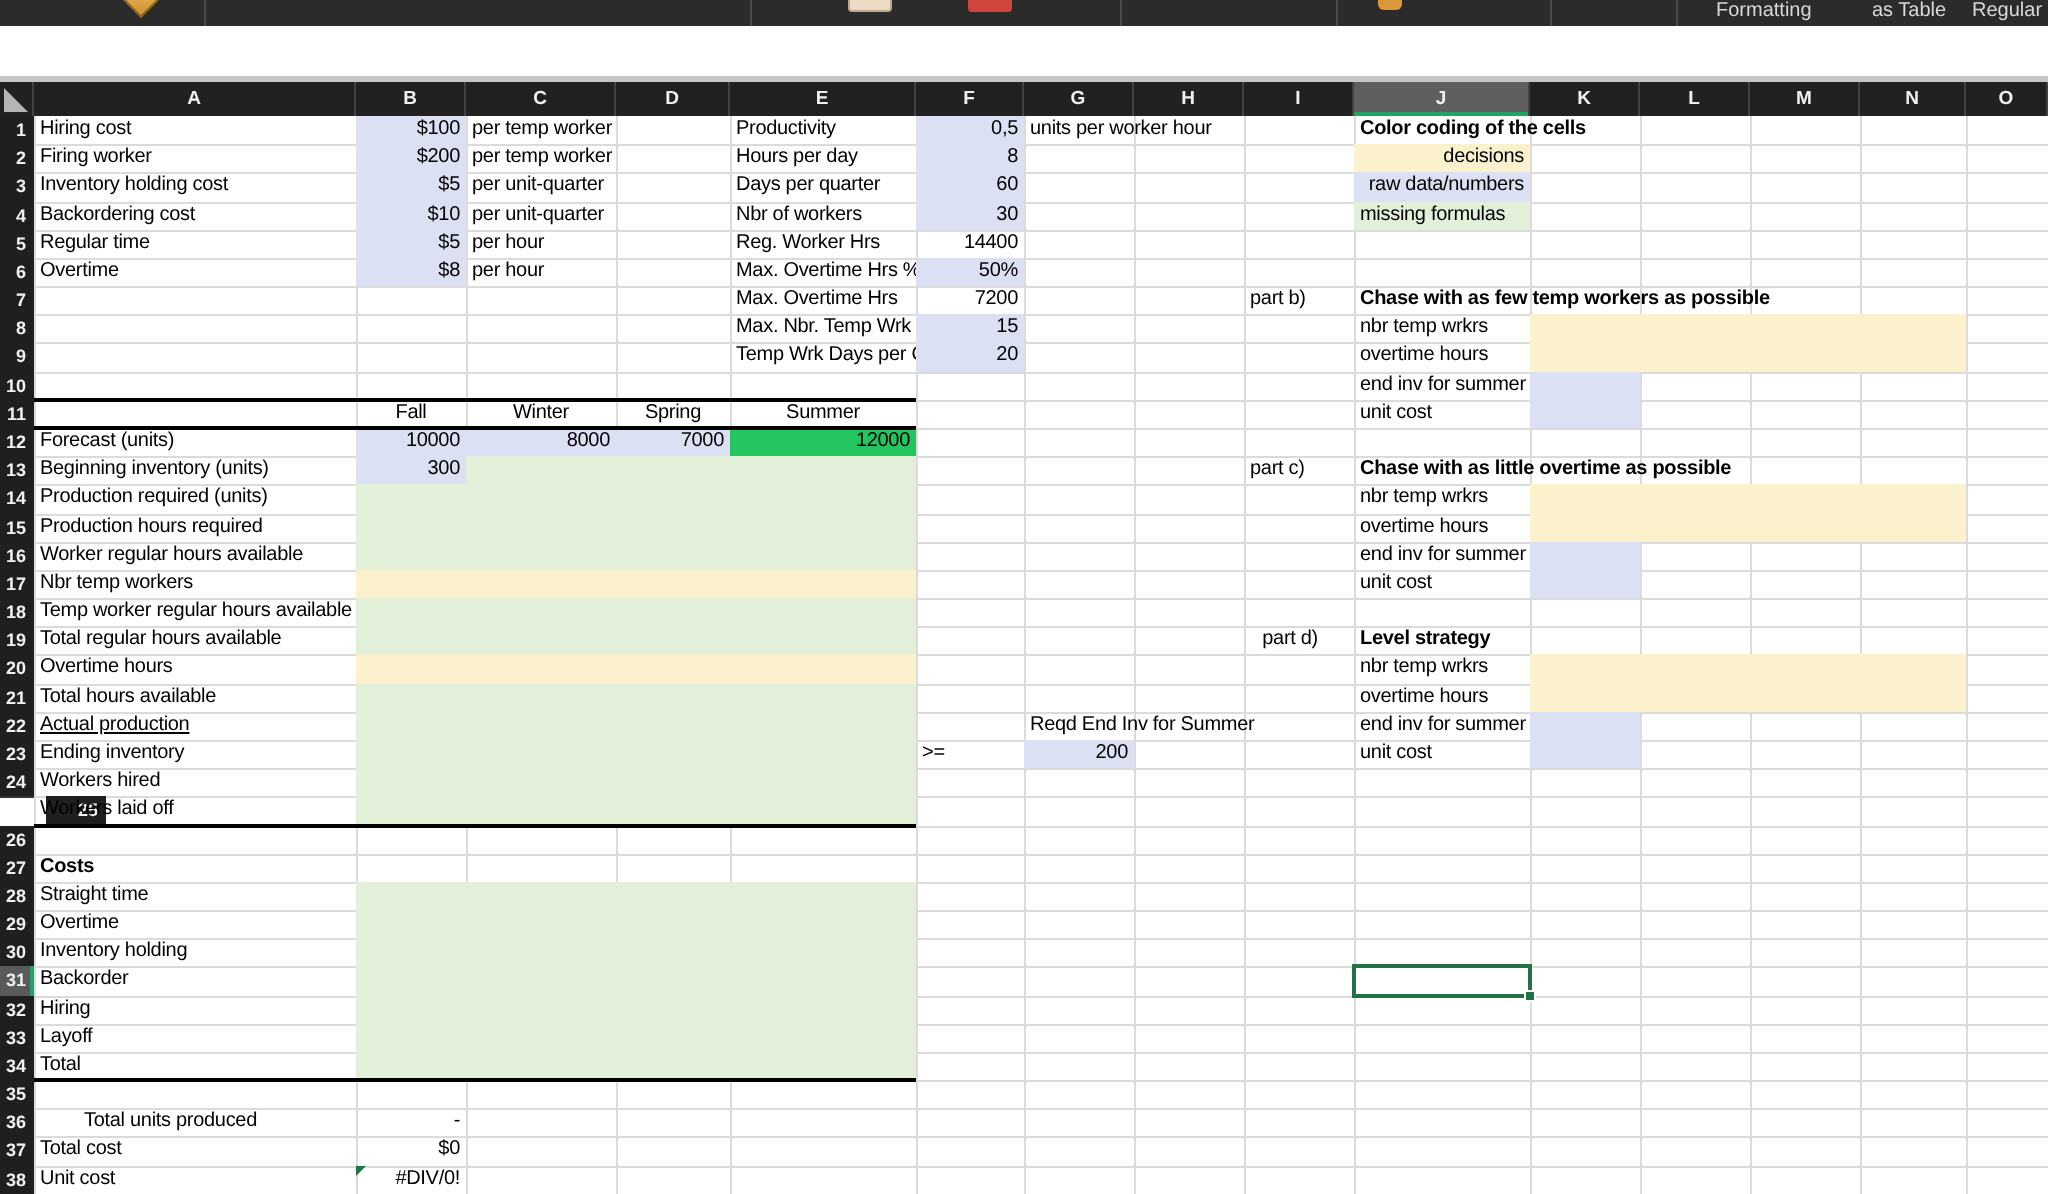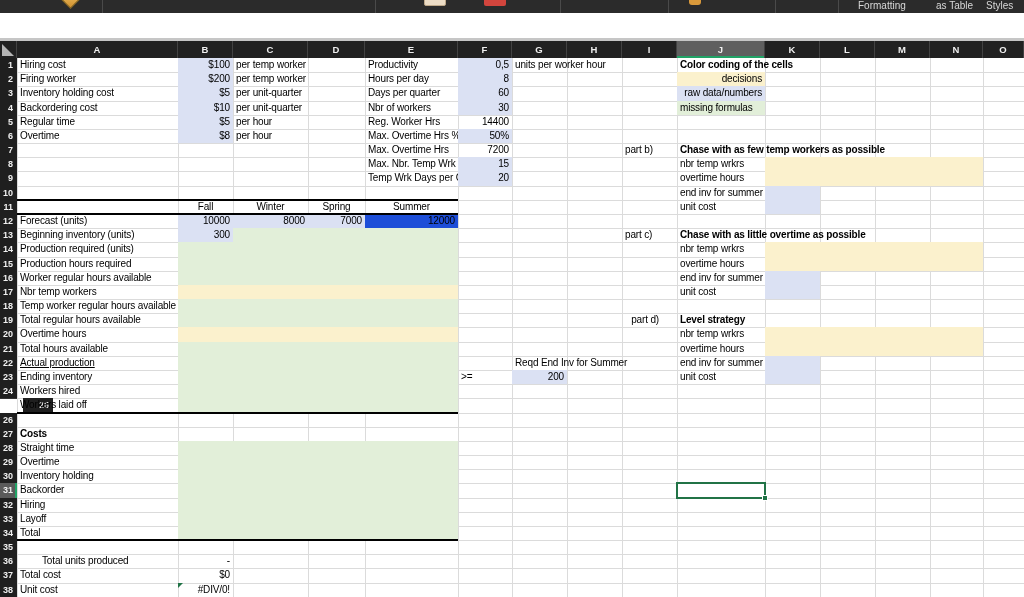--- a/index.html
+++ b/index.html
@@ -70,21 +70,21 @@
     <span class="tsep" style="left:375px"></span>
     <span class="tb-beige"></span>
     <span class="tb-red"></span>
     <span class="tsep" style="left:560px"></span>
     <span class="tsep" style="left:668px"></span>
     <span class="tb-orange"></span>
     <span class="tsep" style="left:775px"></span>
     <span class="tsep" style="left:838px"></span>
     <span class="rlabel" style="left:858px">Formatting</span>
     <span class="rlabel" style="left:936px">as Table</span>
-    <span class="rlabel" style="left:986px">Styles</span>
+    <span class="rlabel" style="left:986px">Regular</span>
   </div>
 
 
   <div class="gapstrip"></div>
 
   <div class="chead" id="colheaders">
     <div class="corner">
         <span class="tri"></span>
       </div>
   <div class="chcell" style="width: 161px;">A</div>
@@ -243,21 +243,21 @@
       <div class="cell" style="left: 677px; top: 127.62px; width: 88px; height: 14.18px; line-height: 14.18px;">end inv for summer</div>
       <div class="cell ac" style="left: 178px; top: 141.8px; width: 55px; height: 14.18px; line-height: 14.18px;">Fall</div>
       <div class="cell ac" style="left: 233px; top: 141.8px; width: 75px; height: 14.18px; line-height: 14.18px;">Winter</div>
       <div class="cell ac" style="left: 308px; top: 141.8px; width: 57px; height: 14.18px; line-height: 14.18px;">Spring</div>
       <div class="cell ac" style="left: 365px; top: 141.8px; width: 93px; height: 14.18px; line-height: 14.18px;">Summer</div>
       <div class="cell" style="left: 677px; top: 141.8px; width: 88px; height: 14.18px; line-height: 14.18px;">unit cost</div>
       <div class="cell" style="left: 17px; top: 155.98px; width: 137px; height: 14.18px; line-height: 14.18px;">Forecast (units)</div>
       <div class="cell ar" style="left: 178px; top: 155.98px; width: 55px; height: 14.18px; line-height: 14.18px; background: rgb(219, 225, 243);">10000</div>
       <div class="cell ar" style="left: 233px; top: 155.98px; width: 75px; height: 14.18px; line-height: 14.18px; background: rgb(219, 225, 243);">8000</div>
       <div class="cell ar" style="left: 308px; top: 155.98px; width: 57px; height: 14.18px; line-height: 14.18px; background: rgb(219, 225, 243);">7000</div>
-      <div class="cell ar" style="left: 365px; top: 155.98px; width: 93px; height: 14.18px; line-height: 14.18px; background: #1d4ed8;">12000</div>
+      <div class="cell ar" style="left: 365px; top: 155.98px; width: 93px; height: 14.18px; line-height: 14.18px; background: #22c55e;">12000</div>
       <div class="cell" style="left: 17px; top: 170.16px; width: 161px; height: 14.18px; line-height: 14.18px;">Beginning inventory (units)</div>
       <div class="cell ar" style="left: 178px; top: 170.16px; width: 55px; height: 14.18px; line-height: 14.18px; background: rgb(219, 225, 243);">300</div>
       <div class="cell" style="left: 622px; top: 170.16px; width: 55px; height: 14.18px; line-height: 14.18px;">part c)</div>
       <div class="cell b ov" style="left: 677px; top: 170.16px; width: 88px; height: 14.18px; line-height: 14.18px;">Chase with as little overtime as possible</div>
       <div class="cell" style="left: 17px; top: 184.34px; width: 161px; height: 14.18px; line-height: 14.18px;">Production required (units)</div>
       <div class="cell" style="left: 677px; top: 184.34px; width: 88px; height: 14.18px; line-height: 14.18px;">nbr temp wrkrs</div>
       <div class="cell" style="left: 17px; top: 198.52px; width: 161px; height: 14.18px; line-height: 14.18px;">Production hours required</div>
       <div class="cell" style="left: 677px; top: 198.52px; width: 88px; height: 14.18px; line-height: 14.18px;">overtime hours</div>
       <div class="cell" style="left: 17px; top: 212.7px; width: 161px; height: 14.18px; line-height: 14.18px;">Worker regular hours available</div>
       <div class="cell" style="left: 677px; top: 212.7px; width: 88px; height: 14.18px; line-height: 14.18px;">end inv for summer</div>

